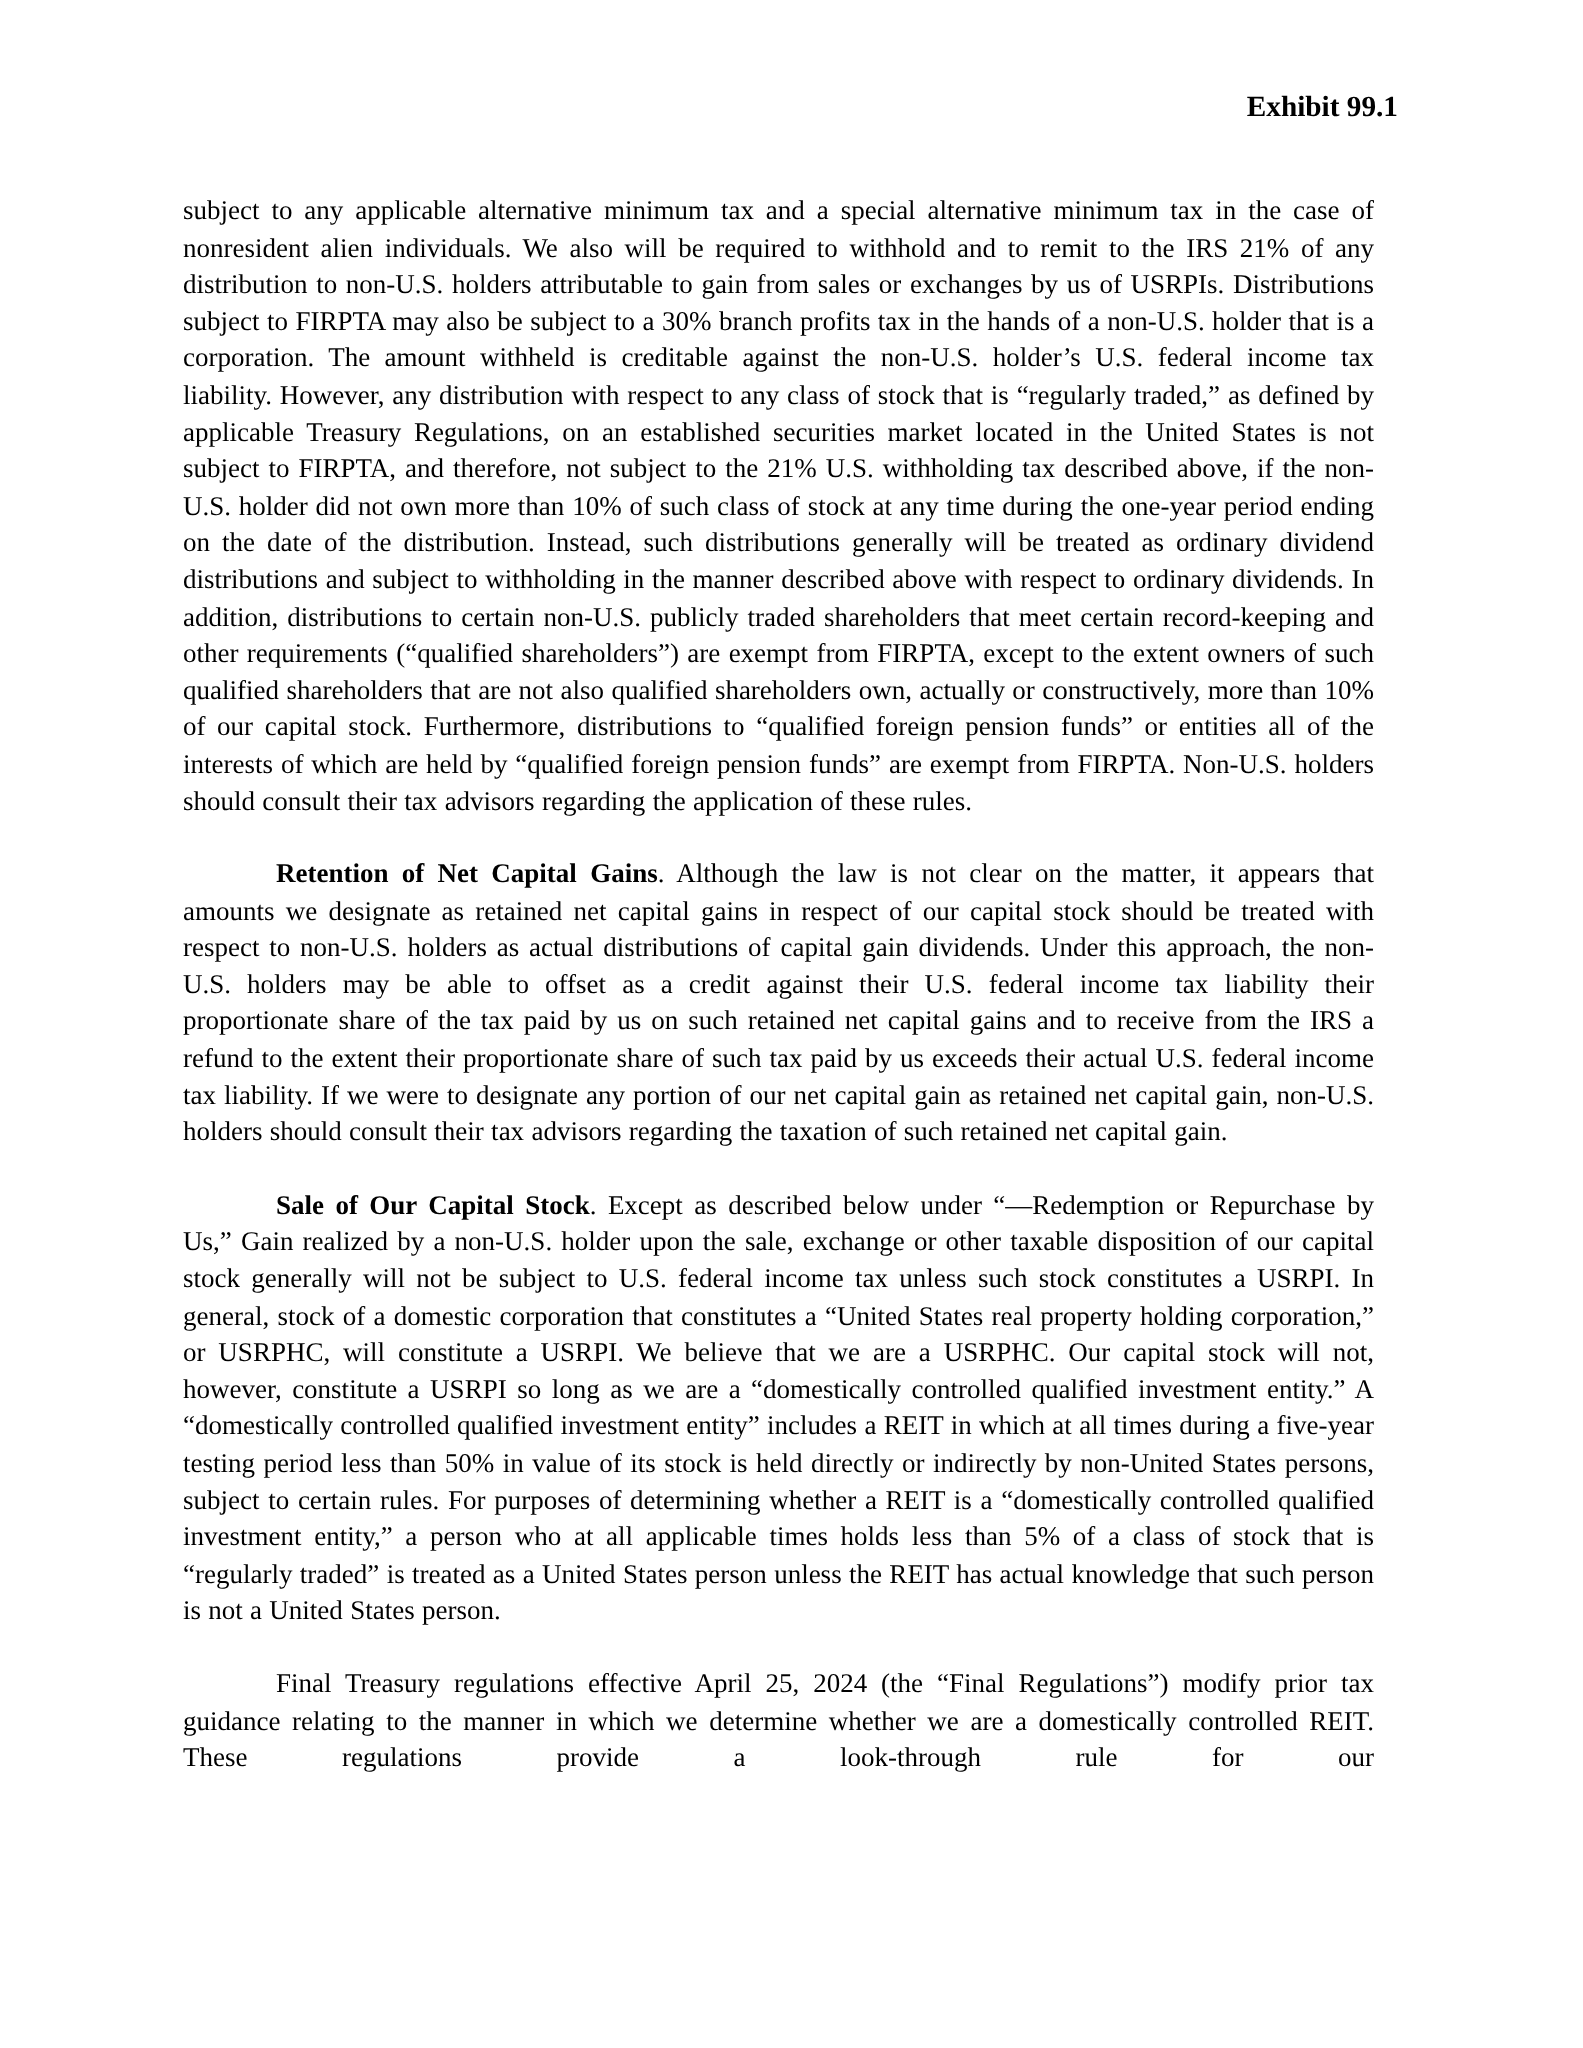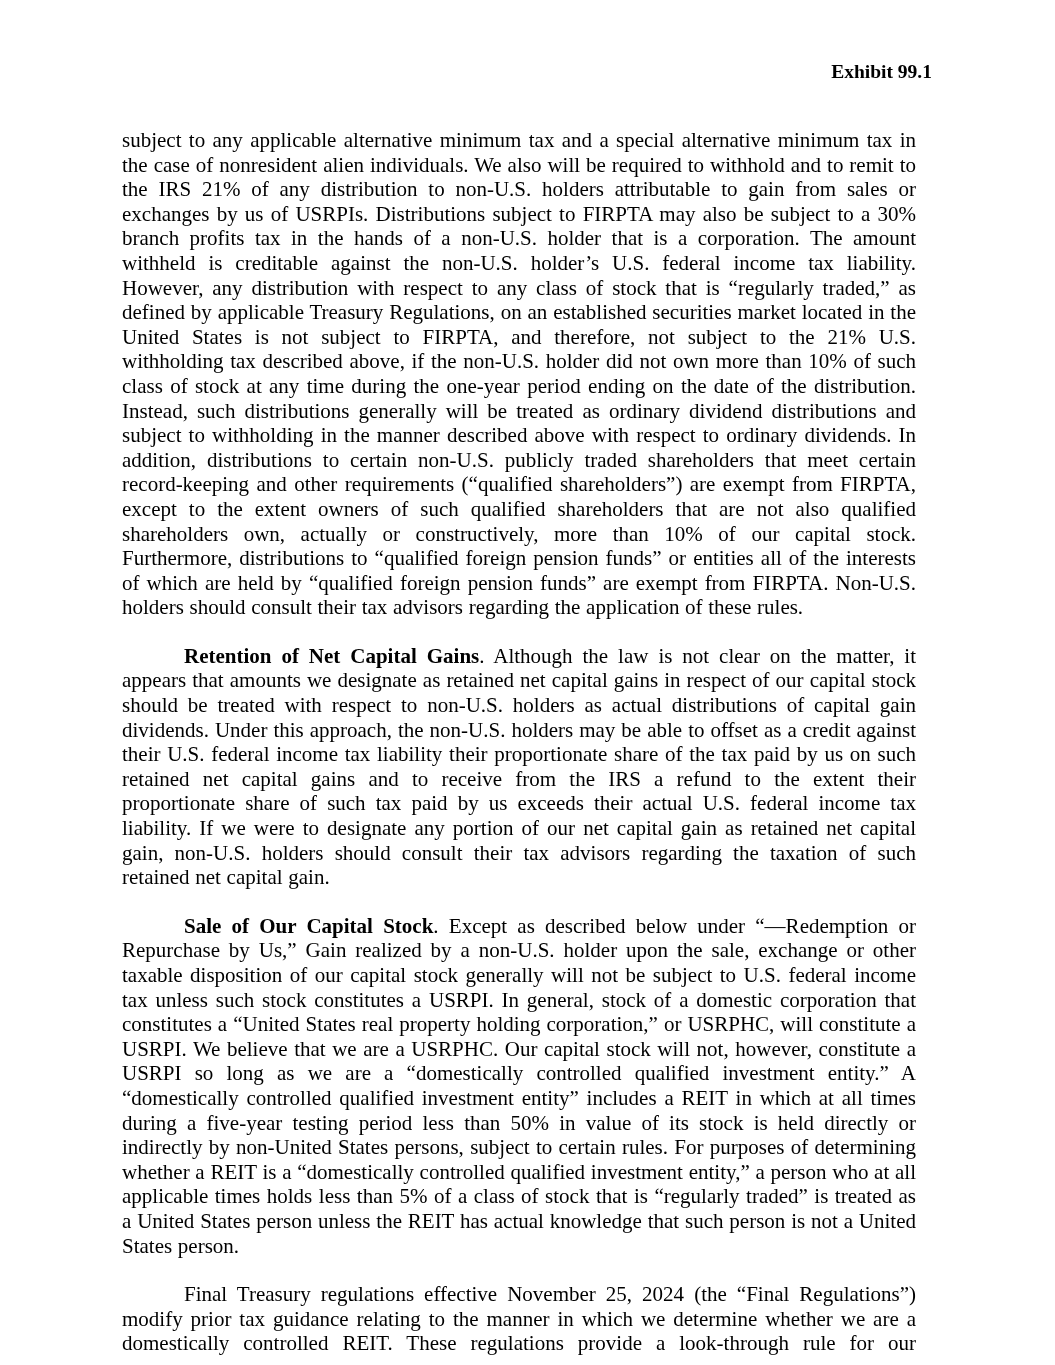--- a/index.html
+++ b/index.html
@@ -21,21 +21,21 @@
     background: #ffffff;
   }
   .exhibit-header {
     text-align: right;
     font-weight: bold;
     font-size: 19.5px;
     line-height: 24px;
     margin: 0 0 44px 0;
   }
   .para {
-    font-size: 21px;
+    font-size: 18px;
     line-height: 24.6px;
     text-align: justify;
     margin: 0 16px 24px 0;
     text-indent: 62px;
     word-spacing: 0.02em;
   }
   .para.no-indent {
     text-indent: 0;
   }
   .para.justify-last {
@@ -51,15 +51,15 @@
 <div class="page">
 
   <div class="exhibit-header">Exhibit 99.1</div>
 
   <p class="para no-indent"><span>subject to any applicable alternative minimum tax and a special alternative minimum tax in the case of nonresident alien individuals. We also will be required to withhold and to remit to the IRS 21% of any distribution to non-U.S. holders attributable to gain from sales or exchanges by us of USRPIs. Distributions subject to FIRPTA may also be subject to a 30% branch profits tax in the hands of a non-U.S. holder that is a corporation. The amount withheld is creditable against the non-U.S. holder’s U.S. federal income tax liability. However, any distribution with respect to any class of stock that is “regularly traded,” as defined by applicable Treasury Regulations, on an established securities market located in the United States is not subject to FIRPTA, and therefore, not subject to the 21% U.S. withholding tax described above, if the non-U.S. holder did not own more than 10% of such class of stock at any time during the one-year period ending on the date of the distribution. Instead, such distributions generally will be treated as ordinary dividend distributions and subject to withholding in the manner described above with respect to ordinary dividends. In addition, distributions to certain non-U.S. publicly traded shareholders that meet certain record-keeping and other requirements (“qualified shareholders”) are exempt from FIRPTA, except to the extent owners of such qualified shareholders that are not also qualified shareholders own, actually or constructively, more than 10% of our capital stock. Furthermore, distributions to “qualified foreign pension funds” or entities all of the interests of which are held by “qualified foreign pension funds” are exempt from FIRPTA. Non-U.S. holders should consult their tax advisors regarding the application of these rules.</span></p>
 
   <p class="para"><span class="lead">Retention of Net Capital Gains</span><span>. Although the law is not clear on the matter, it appears that amounts we designate as retained net capital gains in respect of our capital stock should be treated with respect to non-U.S. holders as actual distributions of capital gain dividends. Under this approach, the non-U.S. holders may be able to offset as a credit against their U.S. federal income tax liability their proportionate share of the tax paid by us on such retained net capital gains and to receive from the IRS a refund to the extent their proportionate share of such tax paid by us exceeds their actual U.S. federal income tax liability. If we were to designate any portion of our net capital gain as retained net capital gain, non-U.S. holders should consult their tax advisors regarding the taxation of such retained net capital gain.</span></p>
 
   <p class="para"><span class="lead">Sale of Our Capital Stock</span><span>. Except as described below under “—Redemption or Repurchase by Us,” Gain realized by a non-U.S. holder upon the sale, exchange or other taxable disposition of our capital stock generally will not be subject to U.S. federal income tax unless such stock constitutes a USRPI. In general, stock of a domestic corporation that constitutes a “United States real property holding corporation,” or USRPHC, will constitute a USRPI. We believe that we are a USRPHC. Our capital stock will not, however, constitute a USRPI so long as we are a “domestically controlled qualified investment entity.” A “domestically controlled qualified investment entity” includes a REIT in which at all times during a five-year testing period less than 50% in value of its stock is held directly or indirectly by non-United States persons, subject to certain rules. For purposes of determining whether a REIT is a “domestically controlled qualified investment entity,” a person who at all applicable times holds less than 5% of a class of stock that is “regularly traded” is treated as a United States person unless the REIT has actual knowledge that such person is not a United States person.</span></p>
 
-  <p class="para justify-last"><span>Final Treasury regulations effective November 25, 2024 (the “Final Regulations”) modify prior tax guidance relating to the manner in which we determine whether we are a domestically controlled REIT.  These regulations provide a look-through rule for our</span></p>
+  <p class="para justify-last"><span>Final Treasury regulations effective April 25, 2024 (the “Final Regulations”) modify prior tax guidance relating to the manner in which we determine whether we are a domestically controlled REIT.  These regulations provide a look-through rule for our</span></p>
 
 </div>
 
 </body></html>

